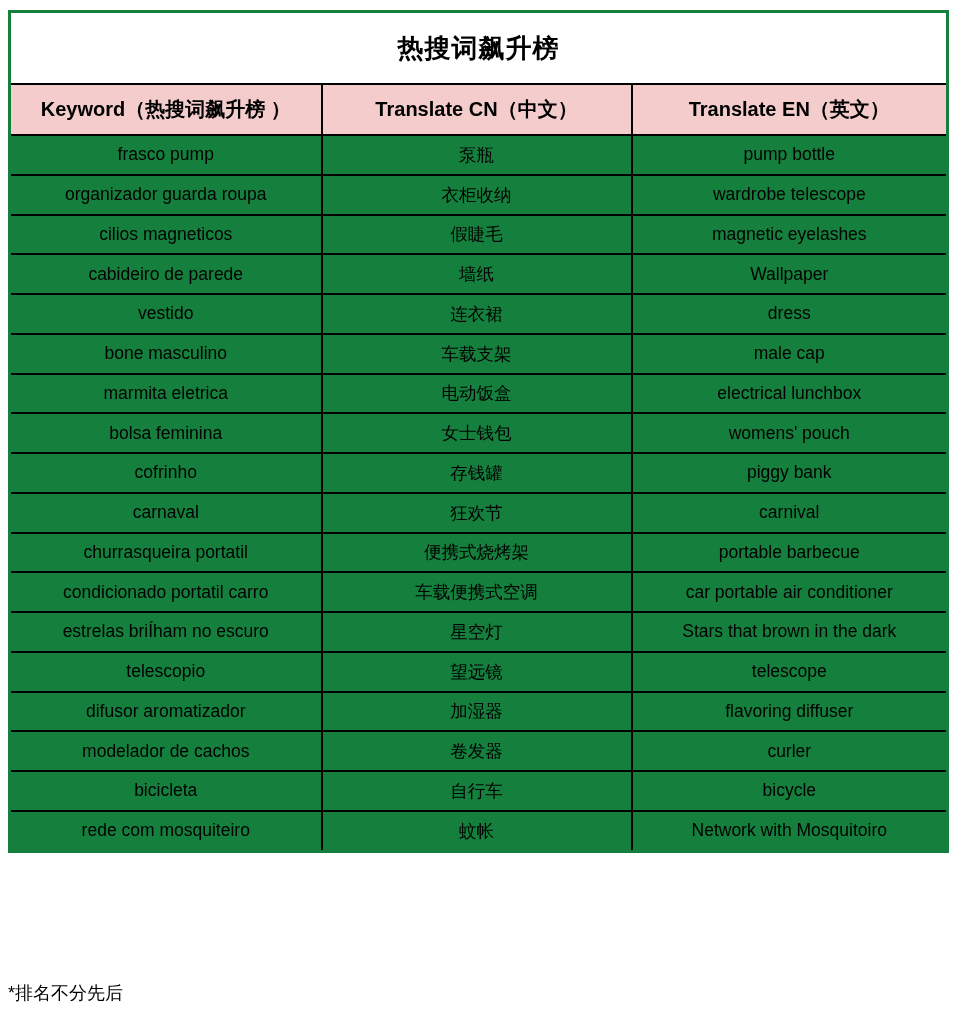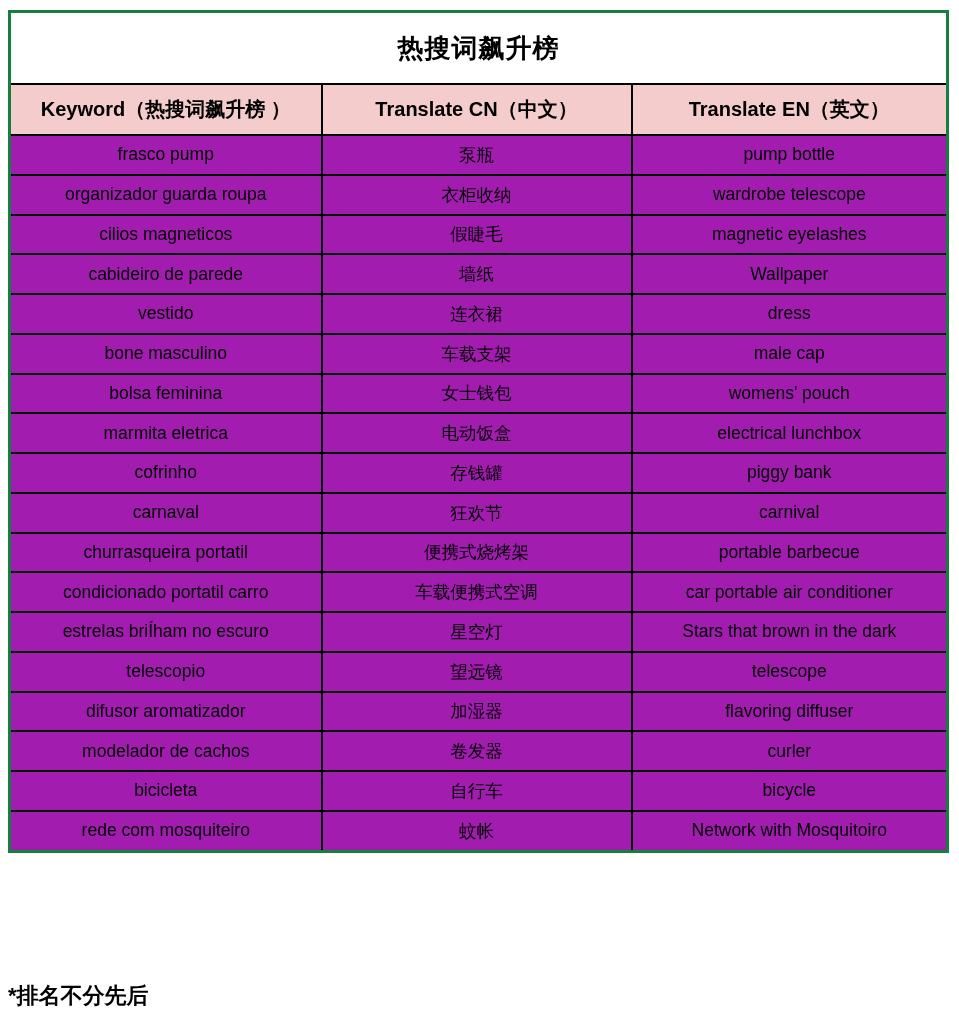--- a/index.html
+++ b/index.html
@@ -44,28 +44,28 @@
   tr.header-row th {
     height: 49px;
     background: #F4CCCC;
     font-size: 20px;
     font-weight: bold;
   }
   tbody td {
     height: 37.75px;
     font-size: 17.5px;
     font-weight: normal;
-    background: #a21caf;
+    background: #15803d;
   }
   .footnote {
     position: absolute;
     left: 8px;
     top: 981px;
-    font-size: 22px;
-    font-weight: bold;
+    font-size: 18px;
+    font-weight: normal;
   }
 </style>
 </head>
 <body>
 
 <div class="page">
 
   <table class="hot-table">
     <colgroup>
       <col style="width: 312px">
@@ -107,28 +107,28 @@
           <td>vestido</td>
           <td>连衣裙</td>
           <td>dress</td>
         </tr>
         <tr>
           <td>bone masculino</td>
           <td>车载支架</td>
           <td>male cap</td>
         </tr>
         <tr>
+          <td>marmita eletrica</td>
+          <td>电动饭盒</td>
+          <td>electrical lunchbox</td>
+        </tr>
+        <tr>
           <td>bolsa feminina</td>
           <td>女士钱包</td>
           <td>womens' pouch</td>
-        </tr>
-        <tr>
-          <td>marmita eletrica</td>
-          <td>电动饭盒</td>
-          <td>electrical lunchbox</td>
         </tr>
         <tr>
           <td>cofrinho</td>
           <td>存钱罐</td>
           <td>piggy bank</td>
         </tr>
         <tr>
           <td>carnaval</td>
           <td>狂欢节</td>
           <td>carnival</td>

